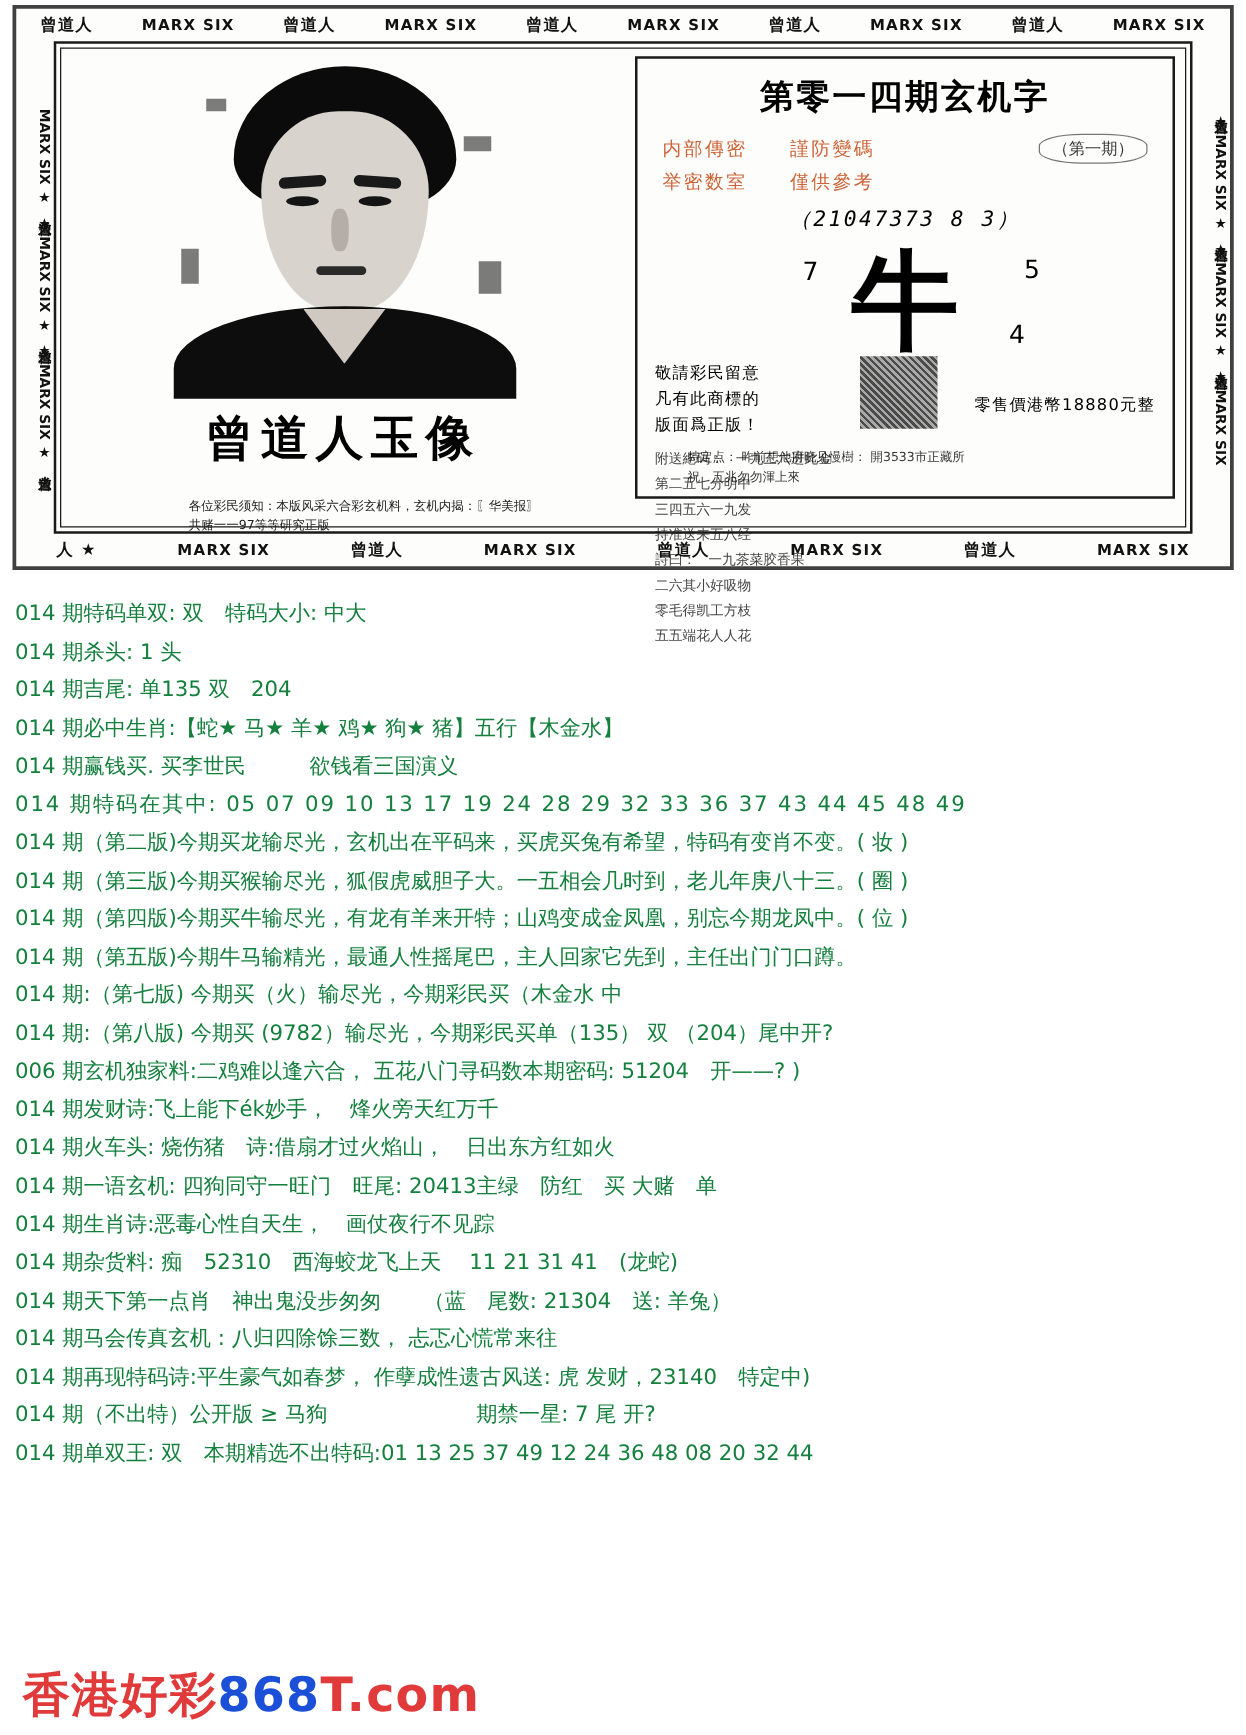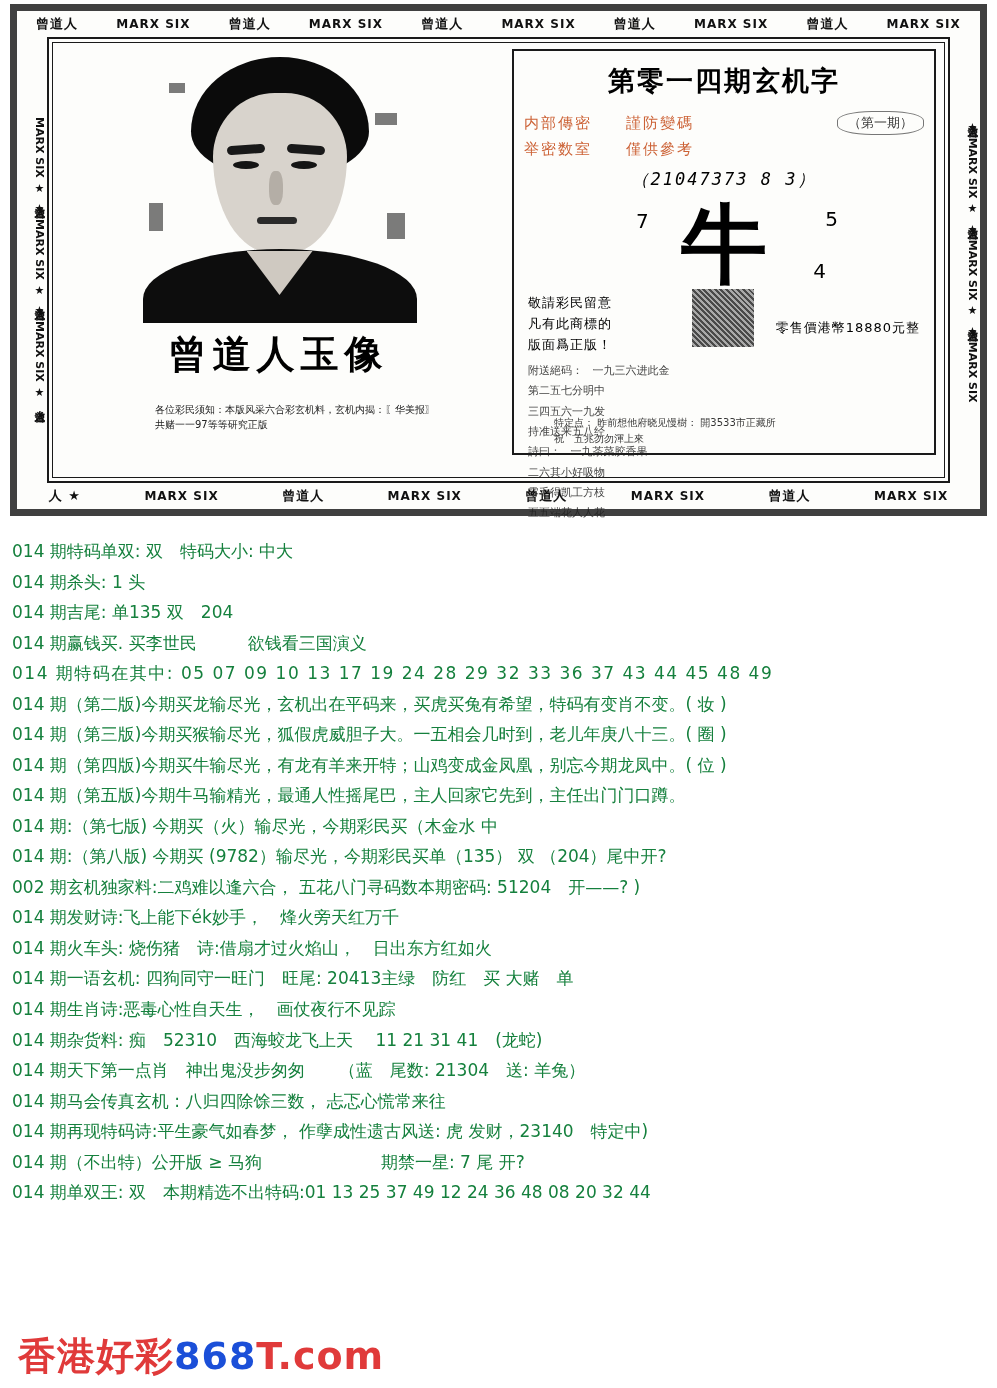--- a/index.html
+++ b/index.html
@@ -13,23 +13,23 @@
     position: relative;
     font-family: "DejaVu Sans", "Liberation Sans", sans-serif;
     color: #000;
     overflow: hidden;
   }
 
   
   .poster {
     position: relative;
     width: 977px;
-    height: 512px;
+    height: 452px;
     margin: 4px auto 0 auto;
-    border: 7px solid #404040;
+    border: 3px solid #404040;
     background: #fdfdfb;
     box-sizing: border-box;
   }
   .marquee {
     position: absolute;
     left: 0; right: 0;
     height: 22px;
     font-size: 12px;
     letter-spacing: 1px;
     color: #111;
@@ -180,21 +180,21 @@
     position: relative;
     flex: 1;
     box-sizing: border-box;
     padding: 8px 10px 8px 6px;
   }
   .right-box {
     position: absolute;
     left: 8px; top: 10px; right: 12px; bottom: 26px;
     border: 2px solid #1a1a1a;
     box-sizing: border-box;
-    padding: 8px 4px;
+    padding: 8px 14px;
   }
   .rb-title {
     text-align: center;
     font-size: 27px;
     font-weight: bold;
     letter-spacing: 2px;
     font-family: "DejaVu Serif", "Liberation Serif", serif;
     margin-top: 4px;
   }
   .rb-row2 {
@@ -426,29 +426,30 @@
     <span>MARX SIX</span>
     <span class="cjk">曾道人</span>
     <span>MARX SIX</span>
   </div>
 </div>
 
 <div class="content">
   <div class="line">014 期特码单双:  双　特码大小: 中大</div>
   <div class="line">014 期杀头: 1 头</div>
   <div class="line">014 期吉尾:  单135  双　204</div>
+  <div class="line">014 期必中生肖:【蛇★ 马★ 羊★ 鸡★ 狗★ 猪】五行【木金水】</div>
   <div class="line">014 期赢钱买. 买李世民　　　欲钱看三国演义</div>
   <div class="line nums">014 期特码在其中:  05 07 09 10 13 17 19 24 28  29 32 33 36 37 43 44 45 48 49</div>
   <div class="line">014 期（第二版)今期买龙输尽光，玄机出在平码来，买虎买兔有希望，特码有变肖不变。( 妆 )</div>
   <div class="line">014 期（第三版)今期买猴输尽光，狐假虎威胆子大。一五相会几时到，老儿年庚八十三。( 圈 )</div>
   <div class="line">014 期（第四版)今期买牛输尽光，有龙有羊来开特；山鸡变成金凤凰，别忘今期龙凤中。( 位 )</div>
   <div class="line">014 期（第五版)今期牛马输精光，最通人性摇尾巴，主人回家它先到，主任出门门口蹲。</div>
   <div class="line">014 期:（第七版) 今期买（火）输尽光，今期彩民买（木金水  中</div>
   <div class="line">014 期:（第八版) 今期买 (9782）输尽光，今期彩民买单（135）  双 （204）尾中开?</div>
-  <div class="line">002 期玄机独家料:二鸡难以逢六合，  五花八门寻码数本期密码: 51204　开——? )</div>
+  <div class="line">006 期玄机独家料:二鸡难以逢六合，  五花八门寻码数本期密码: 51204　开——? )</div>
   <div class="line">014 期发财诗:飞上能下ék妙手，　烽火旁天红万千</div>
   <div class="line">014 期火车头:  烧伤猪　诗:借扇才过火焰山，　日出东方红如火</div>
   <div class="line">014 期一语玄机:  四狗同守一旺门　旺尾: 20413主绿　防红　买 大赌　单</div>
   <div class="line">014 期生肖诗:恶毒心性自天生，　画仗夜行不见踪</div>
   <div class="line">014 期杂货料:  痴　52310　西海蛟龙飞上天　 11 21 31 41　(龙蛇)</div>
   <div class="line">014 期天下第一点肖　神出鬼没步匆匆　　（蓝　尾数: 21304　送: 羊兔）</div>
   <div class="line">014 期马会传真玄机 :  八归四除馀三数，  忐忑心慌常来往</div>
   <div class="line">014 期再现特码诗:平生豪气如春梦，  作孽成性遗古风送: 虎  发财，23140　特定中)</div>
   <div class="line">014 期（不出特）公开版 ≥ 马狗　　　　　　　期禁一星: 7 尾  开?</div>
   <div class="line">014 期单双王:  双　本期精选不出特码:01 13 25 37 49 12 24 36 48 08 20 32 44</div>

